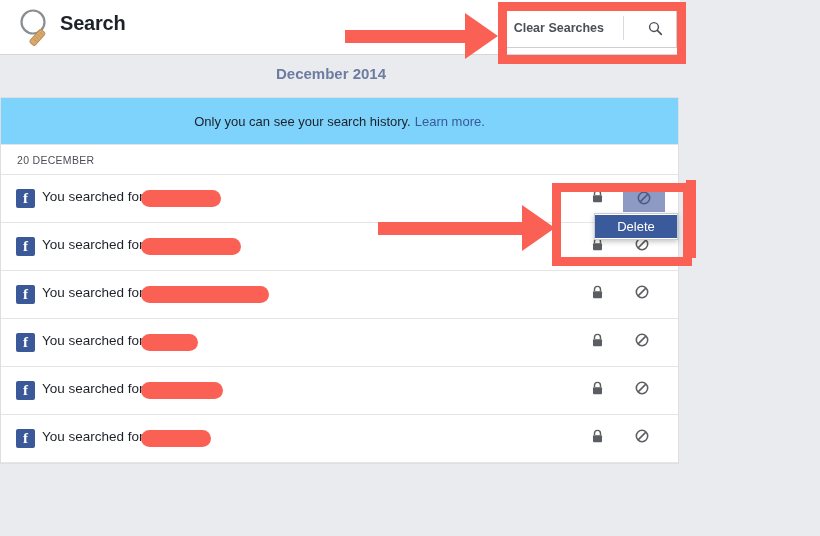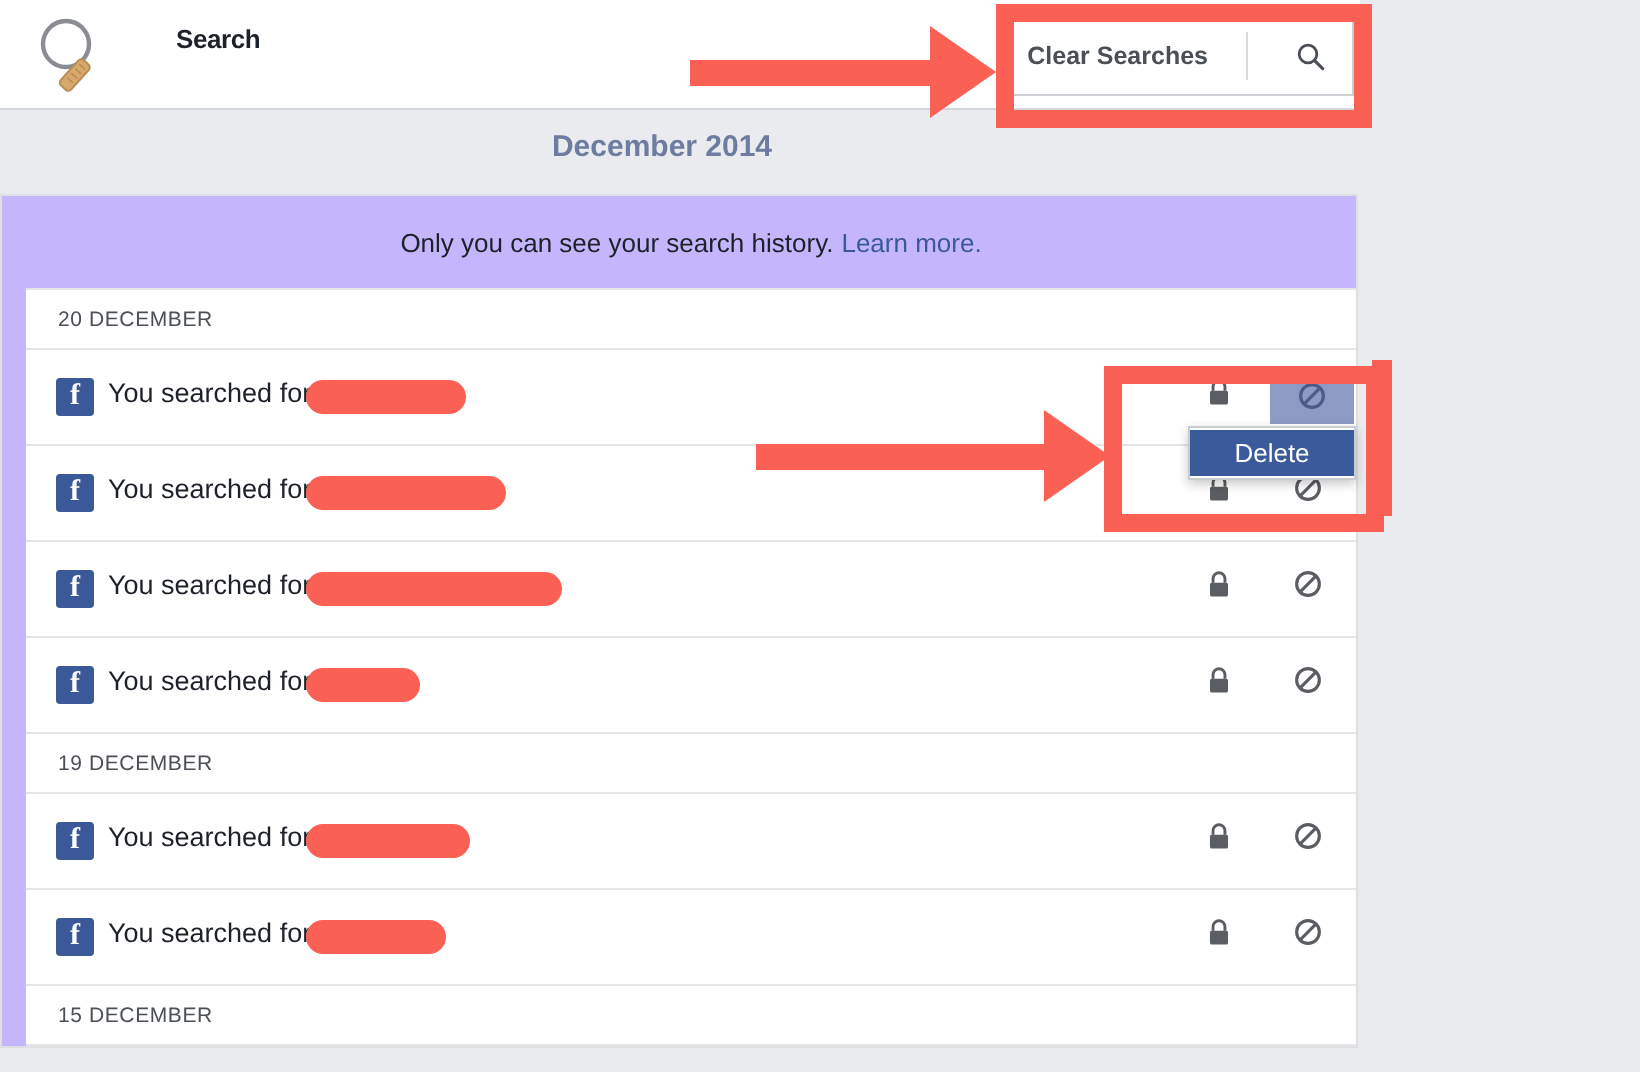--- a/index.html
+++ b/index.html
@@ -18,21 +18,21 @@
   
   #header-bar{
     position:absolute;left:0;top:0;width:680px;height:55px;
     background:#ffffff;border-bottom:1px solid #d3d6db;box-sizing:border-box;
   }
   #search-logo{
     position:absolute;left:14px;top:6px;width:46px;height:42px;
   }
   #page-title{
     position:absolute;left:60px;top:12px;
-    font-size:13px;font-weight:bold;color:#1d2129;letter-spacing:-0.2px;margin-left:28px;
+    font-size:20px;font-weight:bold;color:#1d2129;letter-spacing:-0.2px;
   }
 
   
   #clear-wrap{
     position:absolute;left:505px;top:8px;width:172px;height:40px;
     background:#ffffff;border:1px solid #ccd0d5;box-sizing:border-box;
     display:flex;align-items:center;gap:10px;
   }
   #clear-label{
     flex:1;text-align:right;padding-right:9px;
@@ -48,23 +48,22 @@
     position:absolute;left:0;top:55px;width:680px;height:42px;background:#e9ebee;padding-left:32px;
   }
   #month-title{
     position:absolute;left:0;top:10px;width:662px;text-align:center;
     font-size:15px;font-weight:bold;color:#6d7ca0;
   }
 
   
   #card{
     position:absolute;left:0px;top:97px;width:679px;
-    background:#c4b5fd;border:1px solid #dddfe2;border-top:1px solid #dddfe2;
+    background:#7dd3fc;border:1px solid #dddfe2;border-top:1px solid #dddfe2;
     box-sizing:border-box;
-    padding-left:12px;
   }
   #privacy-note{
     height:46px;display:flex;align-items:center;justify-content:center;
     font-size:13px;color:#1d2129;border-bottom:1px solid #e5e5e5;
   }
   #privacy-note a{color:#3b5998;text-decoration:none;margin-left:4px;}
 
   .day-header{
     height:30px;display:flex;align-items:center;padding-left:16px;
     font-size:10.5px;font-weight:normal;color:#4b4f56;letter-spacing:0.3px;
@@ -227,21 +226,20 @@
             <div class="redaction" style="left: 140px; width: 57px;"></div>
             <div class="row-lock"><svg viewBox="0 0 17 19" width="13" height="15">
                 <path d="M4.6 8 V5.4 a3.9 3.9 0 0 1 7.8 0 V8" fill="none" stroke="#5a5d61" stroke-width="1.9"></path>
                 <rect x="2.6" y="8" width="11.8" height="9" rx="1.2" fill="#5a5d61"></rect>
               </svg></div>
             <div class="row-block"><svg viewBox="0 0 18 18" width="14" height="14">
                 <circle cx="9" cy="9" r="7.3" fill="none" stroke="#5a5d61" stroke-width="2"></circle>
                 <line x1="4" y1="14" x2="14" y2="4" stroke="#5a5d61" stroke-width="2"></line>
               </svg></div>
           </div>
-          <div class="day-header">19 DECEMBER</div>
           <div class="search-row">
             <div class="fb-icon">f</div>
             <div class="row-text">You searched for</div>
             <div class="redaction" style="left: 140px; width: 82px;"></div>
             <div class="row-lock"><svg viewBox="0 0 17 19" width="13" height="15">
                 <path d="M4.6 8 V5.4 a3.9 3.9 0 0 1 7.8 0 V8" fill="none" stroke="#5a5d61" stroke-width="1.9"></path>
                 <rect x="2.6" y="8" width="11.8" height="9" rx="1.2" fill="#5a5d61"></rect>
               </svg></div>
             <div class="row-block"><svg viewBox="0 0 18 18" width="14" height="14">
                 <circle cx="9" cy="9" r="7.3" fill="none" stroke="#5a5d61" stroke-width="2"></circle>
@@ -254,21 +252,20 @@
             <div class="redaction" style="left: 140px; width: 70px;"></div>
             <div class="row-lock"><svg viewBox="0 0 17 19" width="13" height="15">
                 <path d="M4.6 8 V5.4 a3.9 3.9 0 0 1 7.8 0 V8" fill="none" stroke="#5a5d61" stroke-width="1.9"></path>
                 <rect x="2.6" y="8" width="11.8" height="9" rx="1.2" fill="#5a5d61"></rect>
               </svg></div>
             <div class="row-block"><svg viewBox="0 0 18 18" width="14" height="14">
                 <circle cx="9" cy="9" r="7.3" fill="none" stroke="#5a5d61" stroke-width="2"></circle>
                 <line x1="4" y1="14" x2="14" y2="4" stroke="#5a5d61" stroke-width="2"></line>
               </svg></div>
           </div>
-          <div class="day-header">15 DECEMBER</div>
         </div>
     </div>
 
   </div>
 
   <div id="right-col">
     
     
 
     

